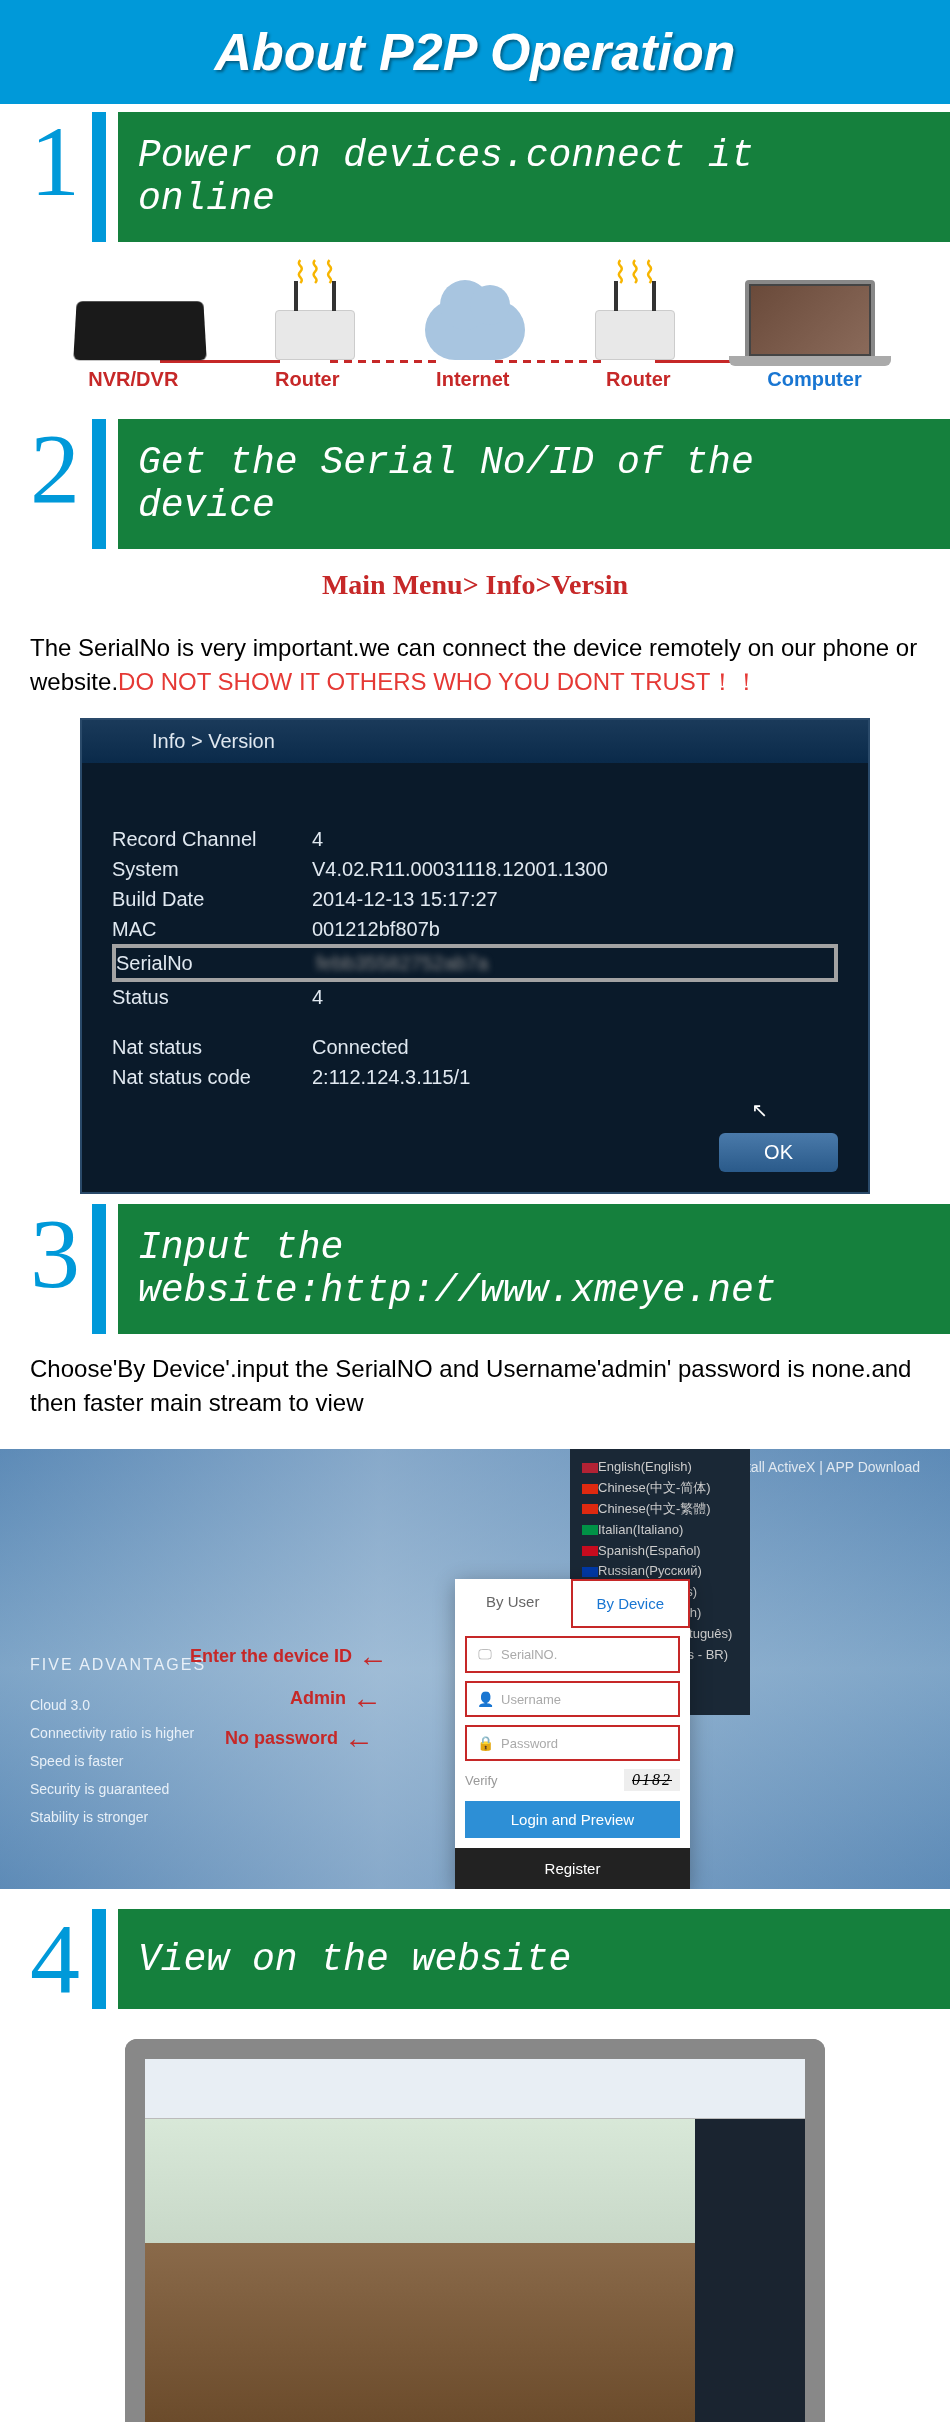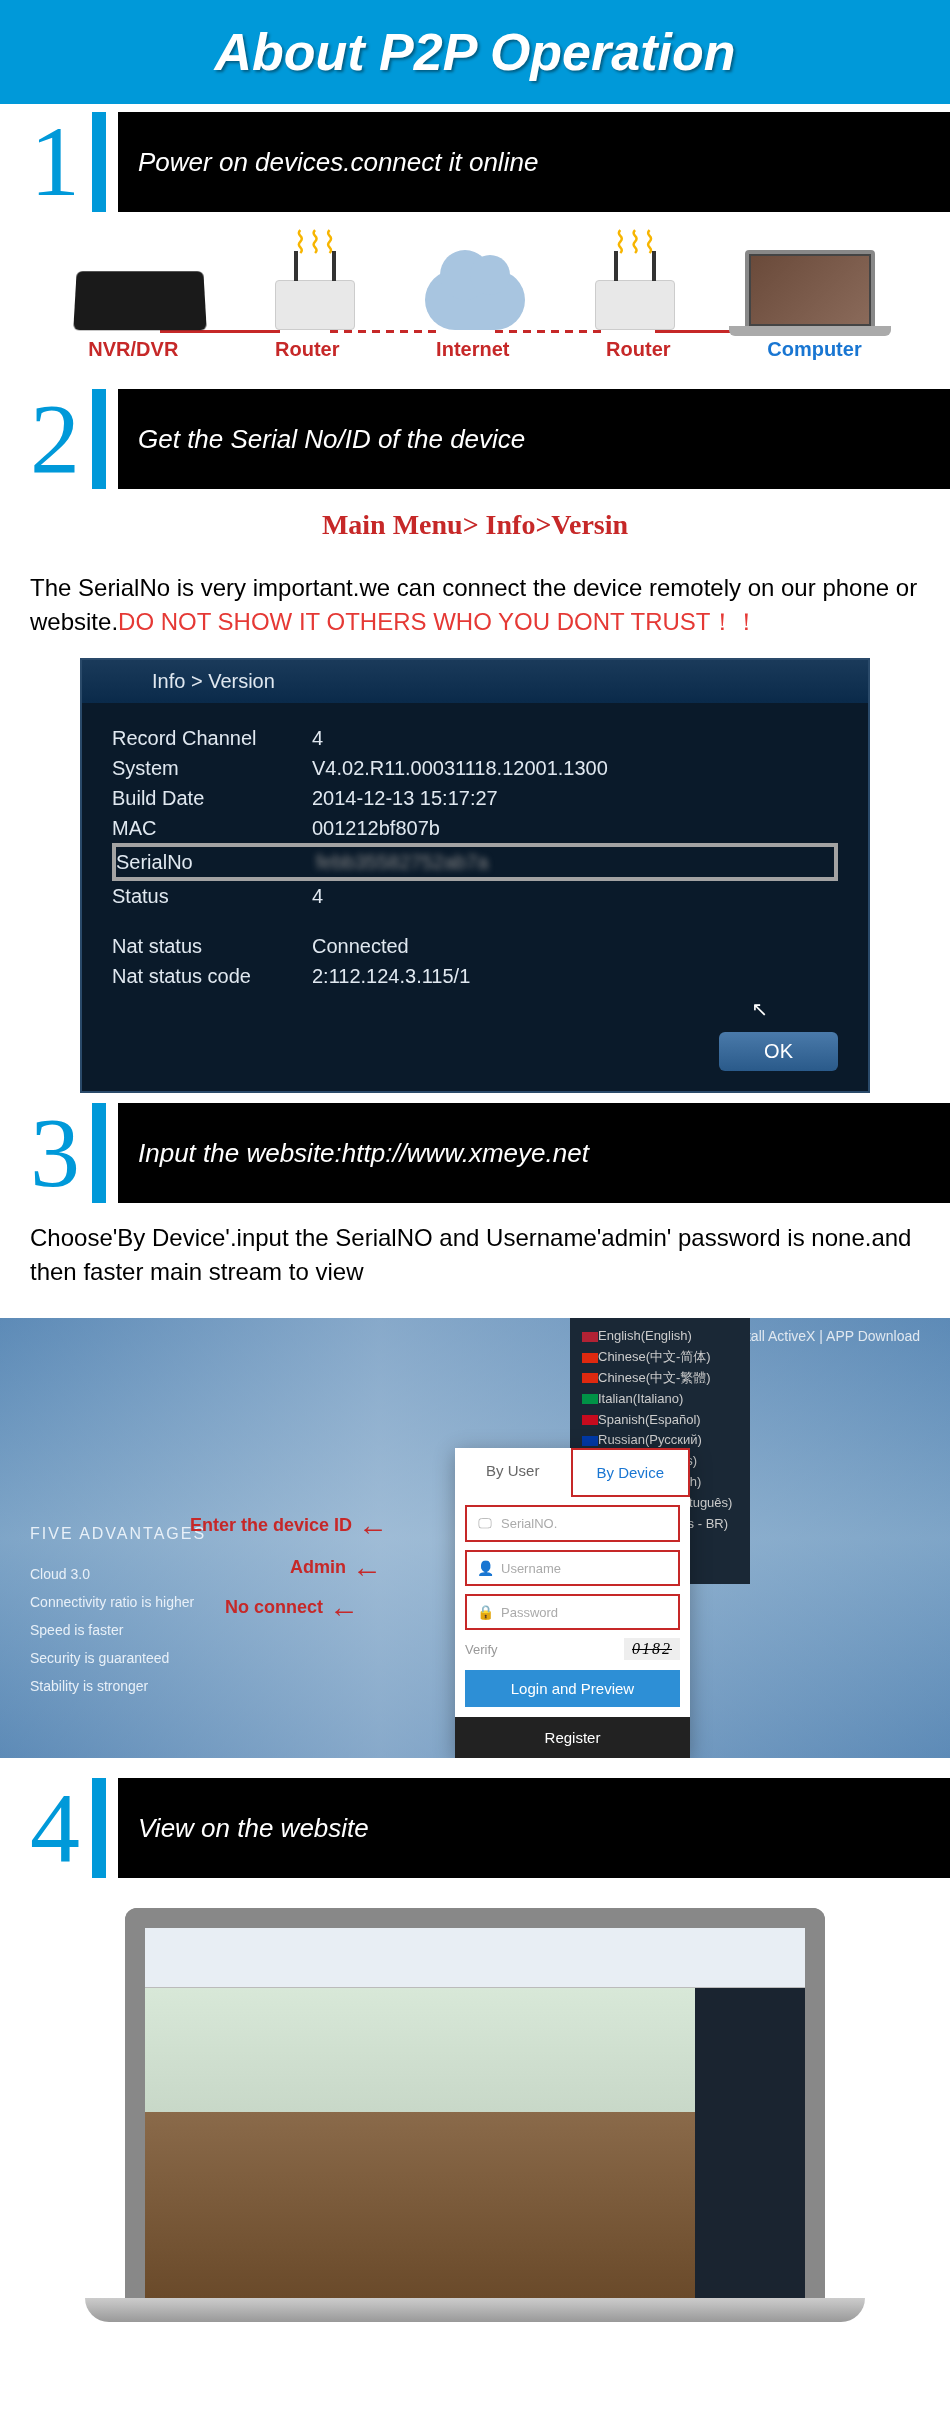--- a/index.html
+++ b/index.html
@@ -4,21 +4,21 @@
 <style>
   * { box-sizing: border-box; margin: 0; padding: 0; }
   body { font-family: Arial, sans-serif; width: 950px; background: #fff; }
   
   .header-banner { background: #0099d9; padding: 22px 15px; text-align: center; }
   .header-title { color: #fff; font-size: 52px; font-weight: bold; font-style: italic; text-shadow: 2px 2px 3px rgba(0,0,0,.4); }
   
   .step-header { display: flex; align-items: stretch; margin: 8px 0; }
   .step-num { color: #0099d9; font-size: 100px; font-weight: 300; font-family: Georgia, serif; line-height: 1; padding: 0 12px 0 30px; }
   .step-vbar { width: 14px; background: #0099d9; margin-right: 12px; }
-  .step-label { background: #000000; color: #fff; font-size: 26px; font-style: italic; padding: 22px 40px 22px 20px; flex: 1; display: flex; align-items: center; }
+  .step-label { background: #15803d; color: #fff; font-size: 38px; font-style: italic; padding: 22px 40px 22px 20px; flex: 1; display: flex; align-items: center; font-family: Liberation Mono, monospace; }
   
   .diagram-row { display: flex; align-items: flex-end; justify-content: space-around; padding: 30px 40px 8px; position: relative; }
   .diag-item { display: flex; flex-direction: column; align-items: center; position: relative; z-index: 2; }
   .diag-nvr { width: 130px; height: 60px; background: #1a1a1a; border-radius: 6px; position: relative; transform: perspective(200px) rotateX(10deg); }
   .diag-router { width: 80px; height: 50px; background: #e8e8e8; border: 1px solid #ccc; border-radius: 4px; position: relative; }
   .diag-router::before, .diag-router::after { content: ''; position: absolute; width: 4px; height: 30px; background: #333; top: -30px; }
   .diag-router::before { left: 18px; }
   .diag-router::after { right: 18px; }
   .wifi-icon { position: absolute; top: -55px; left: 50%; transform: translateX(-50%); color: #f7b500; font-size: 30px; }
   .diag-cloud { width: 100px; height: 60px; background: #a8c5e0; border-radius: 50px; position: relative; }
@@ -36,21 +36,21 @@
   .labels-row { display: flex; justify-content: space-around; padding: 0 40px 20px; font-size: 20px; font-weight: bold; }
   .lbl-red { color: #c62828; }
   .lbl-blue { color: #1976d2; }
   
   .breadcrumb-red { color: #c62828; font-size: 28px; font-weight: bold; font-family: Georgia, serif; text-align: center; margin: 20px 0; }
   .body-text { font-size: 24px; padding: 10px 30px; line-height: 1.4; }
   .red-warn { color: #e53935; font-weight: normal; }
   
   .info-panel { margin: 10px 80px; background: #0a1a2a; border: 2px solid #2a4a6a; position: relative; }
   .info-title { background: linear-gradient(#1a3a5a, #0a2a4a); color: #e0e8f0; padding: 10px 70px; font-size: 20px; }
-  .info-body { padding: 20px 30px 100px; color: #e0e8f0; font-size: 20px; font-family: Arial; line-height: 1.5; }
+  .info-body { padding: 20px 30px 100px; color: #e0e8f0; font-size: 20px; font-family: Arial; line-height: 1.5; margin-top: 41px; }
   .info-row { display: flex; }
   .info-key { width: 200px; }
   .serial-box { border: 4px solid #a3a3a3; display: flex; filter: blur(0); }
   .serial-val { filter: blur(3px); color: #888; }
   .ok-btn { position: absolute; bottom: 20px; right: 30px; background: linear-gradient(#4a7aaa, #2a5a8a); color: #fff; padding: 8px 45px; border-radius: 6px; font-size: 20px; }
   .cursor { position: absolute; bottom: 70px; right: 100px; color: #fff; font-size: 20px; }
   
   .login-shot { margin: 20px 0; position: relative; height: 440px; background: linear-gradient(180deg, #5a8ab8 0%, #8ab0d0 50%, #5a8ab8 100%); overflow: hidden; }
   .buildings { position: absolute; inset: 0; background: linear-gradient(90deg, rgba(100,140,180,.3) 0%, rgba(180,200,220,.5) 40%, rgba(100,140,180,.3) 100%); }
   .top-links { position: absolute; top: 10px; right: 30px; color: #e0e8f0; font-size: 14px; }
@@ -284,21 +284,21 @@
 
   <div class="arrow-label al1">
       <span>Enter the device ID</span>
       <span class="arrow">←</span>
     </div>
   <div class="arrow-label al2">
       <span>Admin</span>
       <span class="arrow">←</span>
     </div>
   <div class="arrow-label al3">
-      <span>No connect</span>
+      <span>No password</span>
       <span class="arrow">←</span>
     </div>
 </div>
 
 <div class="step-header">
   <div class="step-num">4</div>
   <div class="step-vbar"></div>
   <div class="step-label">View on the website</div>
 </div>
 

